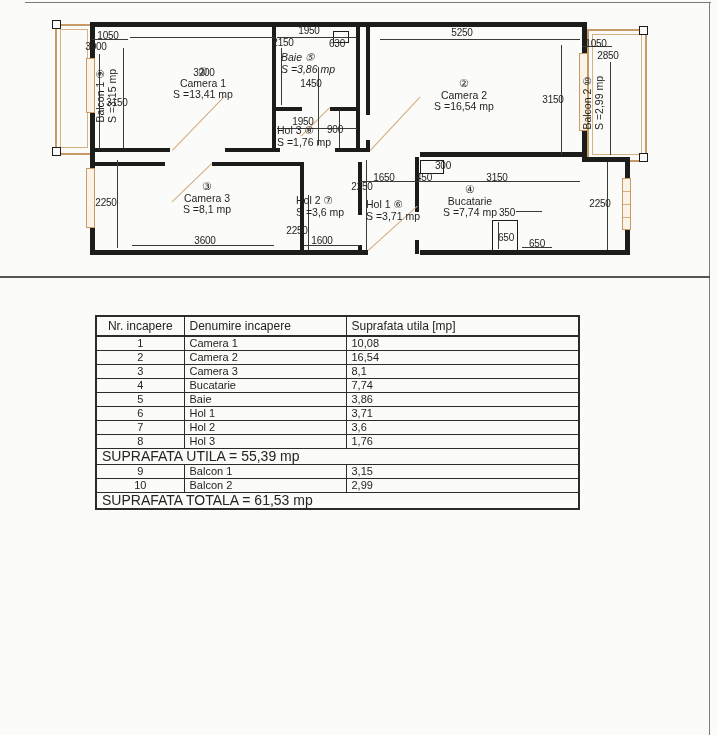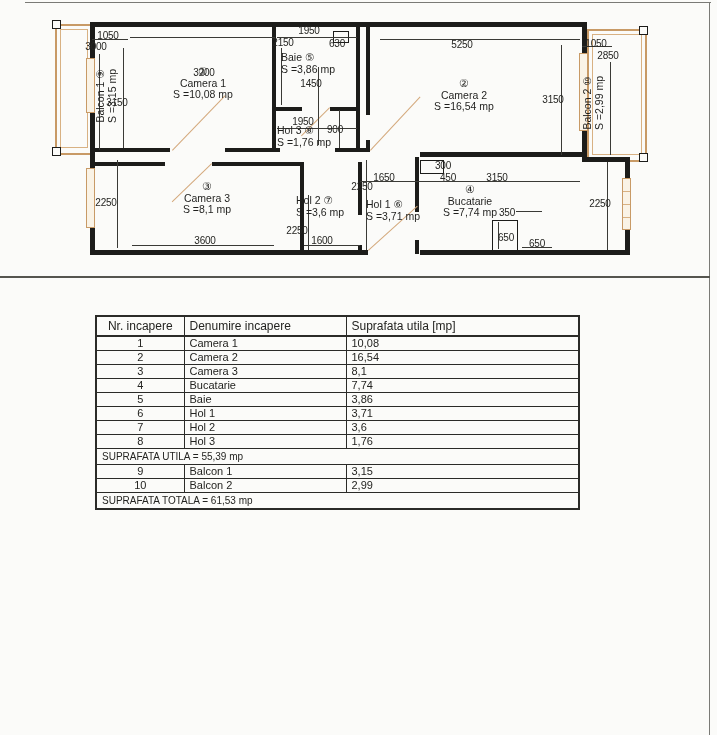--- a/index.html
+++ b/index.html
@@ -40,21 +40,21 @@
     padding:0 5px;overflow:hidden;white-space:nowrap;color:#242421;
   }
   #area-table{border:2px solid #2b2b28;}
   #area-table td.title{
     text-align:center;font-size:12.5px;height:19px;line-height:19px;
     border-bottom:2px solid #2b2b28;letter-spacing:.3px;
   }
   #area-table td.head{font-size:12px;height:18px;line-height:18px;border-bottom:2px solid #2b2b28;}
   #area-table td.c-num{text-align:center;}
   #area-table td.c-area{text-align:left;}
-  #area-table td.span-row{font-size:10px;height:15px;line-height:15px;}
+  #area-table td.span-row{font-size:14px;height:15px;line-height:15px;}
 </style>
 </head>
 <body>
 
 <div class="frame-line" style="left:25px;top:2px;width:686px;height:1px;"></div>
 <div class="frame-line" style="left:709px;top:2px;width:1px;height:733px;"></div>
 <div class="frame-line" style="left:0;top:276px;width:710px;height:1.5px;background:#55554f;"></div>
 
 <div id="floor-plan">
 
@@ -136,38 +136,38 @@
   <div class="dim-line" style="left:308px;top:195px;width:1px;height:55px;"></div>
   <div class="dim-line" style="left:607px;top:162px;width:1px;height:88px;"></div>
   <div class="dim-line" style="left:498px;top:222px;width:1px;height:27px;"></div>
   <div class="dim-line" style="left:516px;top:211px;width:26px;height:1px;"></div>
   <div class="dim-line" style="left:522px;top:247px;width:30px;height:1px;"></div>
 
   <div id="plan-labels">
       <div class="room-label stack" style="left: 203px; top: 66px;">
         <div class="sym">①</div>
         <div>Camera 1</div>
-        <div>S =10,08 mp</div>
+        <div>S =13,41 mp</div>
       </div>
       <div class="room-label stack" style="left: 464px; top: 78px;">
         <div class="sym">②</div>
         <div>Camera 2</div>
         <div>S =16,54 mp</div>
       </div>
       <div class="room-label stack" style="left: 207px; top: 181px;">
         <div class="sym">③</div>
         <div>Camera 3</div>
         <div>S =8,1 mp</div>
       </div>
       <div class="room-label stack" style="left: 470px; top: 184px;">
         <div class="sym">④</div>
         <div>Bucatarie</div>
         <div>S =7,74 mp</div>
       </div>
-      <div class="room-label inline" style="left: 281px; top: 52px;">
+      <div class="room-label inline" style="left: 281px; top: 52px; font-style: italic;">
         <div>Baie  ⑤</div>
         <div>S =3,86 mp</div>
       </div>
       <div class="room-label inline" style="left: 366px; top: 199px;">
         <div>Hol 1  ⑥</div>
         <div>S =3,71 mp</div>
       </div>
       <div class="room-label inline" style="left: 296px; top: 195px;">
         <div>Hol 2  ⑦</div>
         <div>S =3,6 mp</div>
@@ -183,31 +183,31 @@
       <div class="room-label vertical" style="left: 593px; top: 103px;">
         <div>Balcon 2  ⑩</div>
         <div>S =2,99 mp</div>
       </div>
       <span class="dim" style="left: 108px; top: 36px;">1050</span>
       <span class="dim" style="left: 96px; top: 47px;">3000</span>
       <span class="dim" style="left: 204px; top: 31px; margin-top: 42px;">3200</span>
       <span class="dim" style="left: 309px; top: 31px;">1950</span>
       <span class="dim" style="left: 283px; top: 43px;">2150</span>
       <span class="dim" style="left: 337px; top: 44px;">630</span>
-      <span class="dim" style="left: 462px; top: 33px; margin-top: 12px;">5250</span>
+      <span class="dim" style="left: 462px; top: 33px;">5250</span>
       <span class="dim" style="left: 596px; top: 44px;">1050</span>
       <span class="dim" style="left: 608px; top: 56px;">2850</span>
       <span class="dim" style="left: 117px; top: 103px;">3150</span>
       <span class="dim" style="left: 311px; top: 84px;">1450</span>
       <span class="dim" style="left: 303px; top: 122px;">1950</span>
       <span class="dim" style="left: 335px; top: 130px;">900</span>
       <span class="dim" style="left: 553px; top: 100px;">3150</span>
       <span class="dim" style="left: 443px; top: 166px;">300</span>
       <span class="dim" style="left: 384px; top: 178px;">1650</span>
-      <span class="dim" style="left: 448px; top: 178px;">450</span>
+      <span class="dim" style="left: 424px; top: 178px;">450</span>
       <span class="dim" style="left: 497px; top: 178px;">3150</span>
       <span class="dim" style="left: 362px; top: 187px;">2250</span>
       <span class="dim" style="left: 106px; top: 203px;">2250</span>
       <span class="dim" style="left: 297px; top: 231px;">2250</span>
       <span class="dim" style="left: 205px; top: 241px;">3600</span>
       <span class="dim" style="left: 322px; top: 241px;">1600</span>
       <span class="dim" style="left: 600px; top: 204px;">2250</span>
       <span class="dim" style="left: 507px; top: 213px;">350</span>
       <span class="dim" style="left: 506px; top: 238px;">650</span>
       <span class="dim" style="left: 537px; top: 244px;">650</span>

